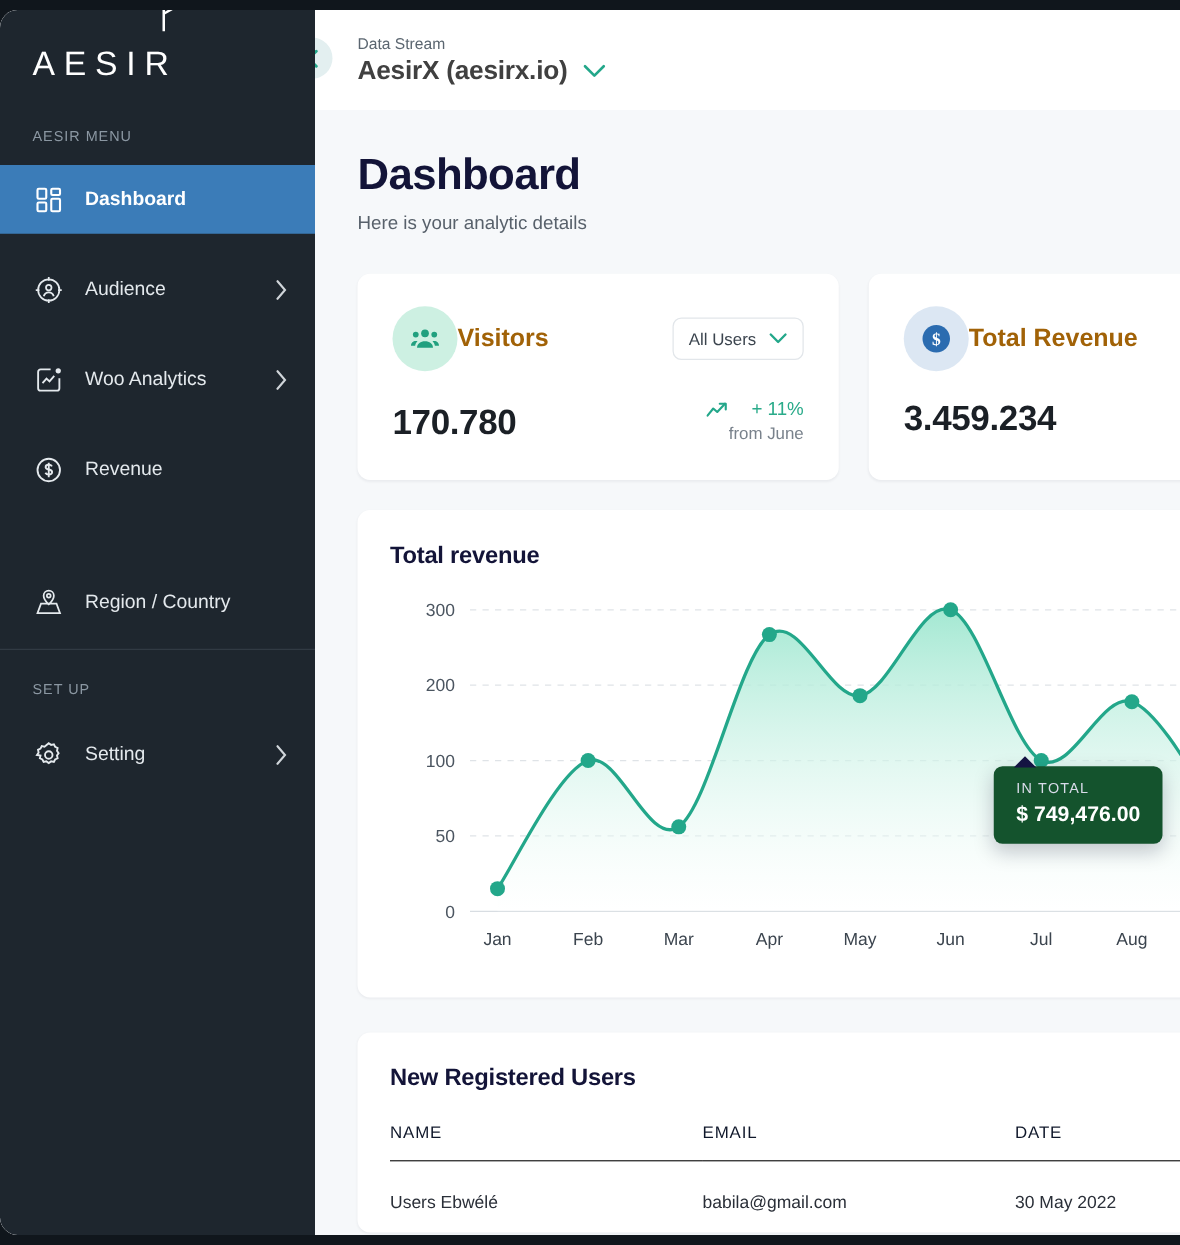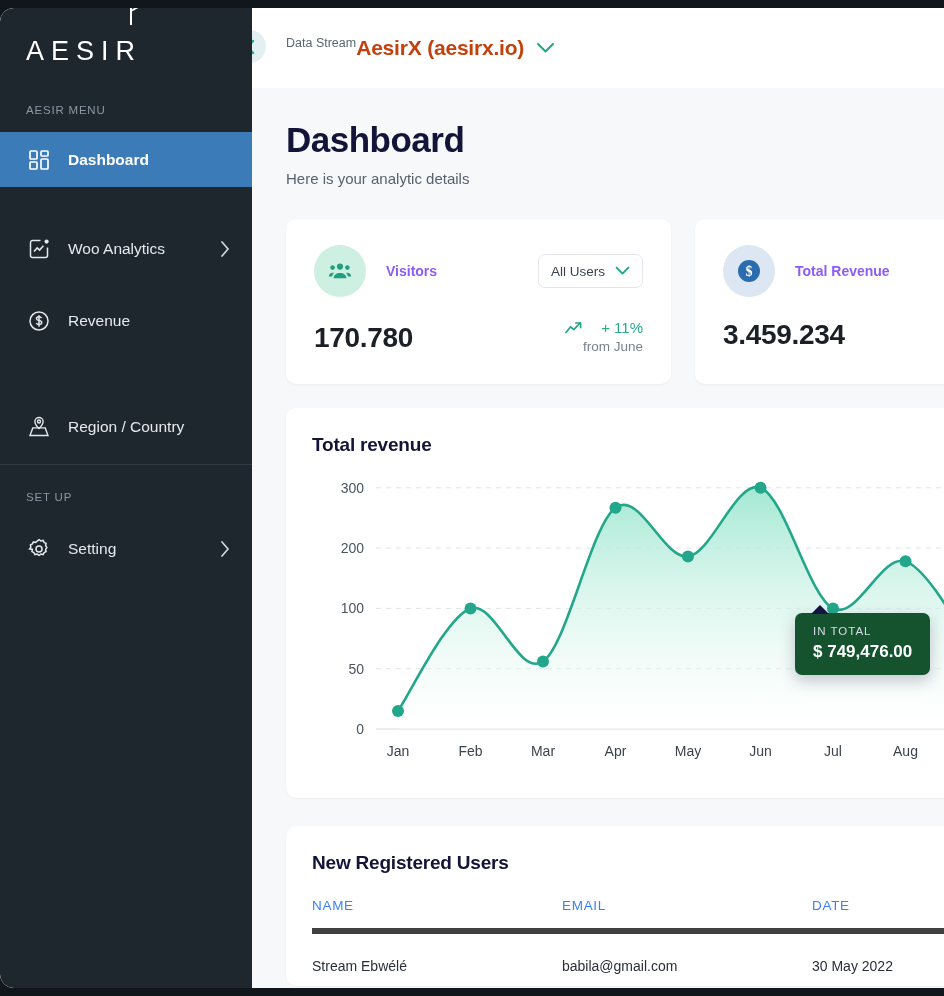--- a/index.html
+++ b/index.html
@@ -78,24 +78,24 @@
     background: #f6f8fa;
     overflow: hidden;
   }
   .topbar {
     height: 80px;
     background: #ffffff;
     display: flex; align-items: center;
     padding-left: 34px;
     position: relative;
   }
-  .ds-wrap { display: flex; flex-direction: row; justify-content: flex-start; }
+  .ds-wrap { display: flex; flex-direction: column; justify-content: flex-start; }
   .ds-label { font-size: 12.5px; color: #5b6670; margin-bottom: 3px; }
   .ds-row { display: flex; align-items: center; gap: 12px; }
-  .ds-value { font-size: 21px; font-weight: 700; color: #c2410c; letter-spacing: -0.2px; }
+  .ds-value { font-size: 21px; font-weight: 700; color: #404040; letter-spacing: -0.2px; }
   .collapse-btn {
     position: absolute;
     left: -19px; top: 22px;
     width: 33px; height: 33px;
     border-radius: 50%;
     background: #e3eff0;
     display: flex; align-items: center; justify-content: center;
     cursor: pointer;
     z-index: 5;
   }
@@ -112,21 +112,21 @@
   }
   .stat-card { width: 385px; height: 165px; padding: 26px 28px; flex: 0 0 385px; position: relative; }
   .stat-top { display: flex; align-items: center; }
   .stat-ico {
     width: 52px; height: 52px; border-radius: 50%;
     display: flex; align-items: center; justify-content: center;
     flex: 0 0 52px;
   }
   .stat-ico.green { background: #cdf0e2; }
   .stat-ico.blue  { background: #dce7f3; }
-  .stat-name { font-size: 14px; font-weight: 700; color: #8b5cf6; margin-left: 20px; }
+  .stat-name { font-size: 20px; font-weight: 700; color: #a16207; }
   .pill {
     margin-left: auto;
     border: 1px solid #e2e6ea;
     border-radius: 7px;
     height: 34px; min-width: 104px;
     display: flex; align-items: center; justify-content: center;
     gap: 10px; padding: 0 12px;
     font-size: 13.5px; color: #3b444e;
     background: #fff; cursor: pointer;
   }
@@ -173,23 +173,23 @@
     padding: 26px 26px 0 26px;
     min-height: 160px;
   }
   .table-title { font-size: 19px; font-weight: 700; color: #131438; letter-spacing: -0.2px; }
   table { width: 100%; border-collapse: collapse; margin-top: 24px; }
   th {
     text-align: left;
     font-size: 13.5px;
     font-weight: 400;
     letter-spacing: 0.7px;
-    color: #3b82f6;
+    color: #0f172a;
     padding-bottom: 15px;
-    border-bottom: 6px solid #404040;
+    border-bottom: 1px solid #404040;
   }
   td { font-size: 14px; color: #2a2f38; padding: 24px 0 0 0; }
   th.c-name, td.c-name { width: 250px; }
   th.c-email, td.c-email { width: 250px; }
 </style>
 </head>
 <body>
 
 <div id="app">
 
@@ -212,20 +212,34 @@
           <rect x="3" y="3" width="7" height="8" rx="1"></rect>
           <rect x="14" y="3" width="7" height="5" rx="1"></rect>
           <rect x="3" y="14" width="7" height="7" rx="1"></rect>
           <rect x="14" y="11" width="7" height="10" rx="1"></rect>
         </svg>
       </span>
       <span class="lbl">Dashboard</span>
     </div>
     <div class="nav-gap"></div>
 
+    <div class="nav-item">
+      <span class="ico">
+        <svg width="24" height="24" viewBox="0 0 24 24" fill="none" stroke="#e4e9ed" stroke-width="1.4">
+          <circle cx="12" cy="12" r="8.5"></circle>
+          <circle cx="12" cy="10" r="2.2"></circle>
+          <path d="M8 17c.6-2.2 2.2-3.2 4-3.2s3.4 1 4 3.2"></path>
+          <path d="M12 1.6v3M12 19.4v3M1.6 12h3M19.4 12h3"></path>
+        </svg>
+      </span>
+      <span class="lbl">Audience</span>
+      <svg class="chev" viewBox="0 0 10 16">
+        <path d="M2 1 L8 8 L2 15" stroke="#e4e9ed" stroke-width="1.7" fill="none" stroke-linecap="round"></path>
+      </svg>
+    </div>
     <div class="nav-gap"></div>
 
     <div class="nav-item">
       <span class="ico">
         <svg width="24" height="24" viewBox="0 0 24 24" fill="none" stroke="#e4e9ed" stroke-width="1.5">
           <path d="M20.5 10.5v8a2 2 0 0 1-2 2h-13a2 2 0 0 1-2-2v-13a2 2 0 0 1 2-2h8"></path>
           <path d="M7 14.5l3.2-3.6 2.4 2.2 3.8-4.4"></path>
           <circle cx="19.6" cy="4.6" r="2.1" fill="#e4e9ed" stroke="none"></circle>
         </svg>
       </span>
@@ -411,21 +425,21 @@
         <table>
           <thead>
             <tr>
               <th class="c-name">NAME</th>
               <th class="c-email">EMAIL</th>
               <th class="c-date">DATE</th>
             </tr>
           </thead>
           <tbody>
             <tr>
-              <td class="c-name">Stream Ebwélé</td>
+              <td class="c-name">Users Ebwélé</td>
               <td class="c-email">babila@gmail.com</td>
               <td class="c-date">30 May 2022</td>
             </tr>
           </tbody>
         </table>
       </div>
 
     </div>
   </main>
 </div>

